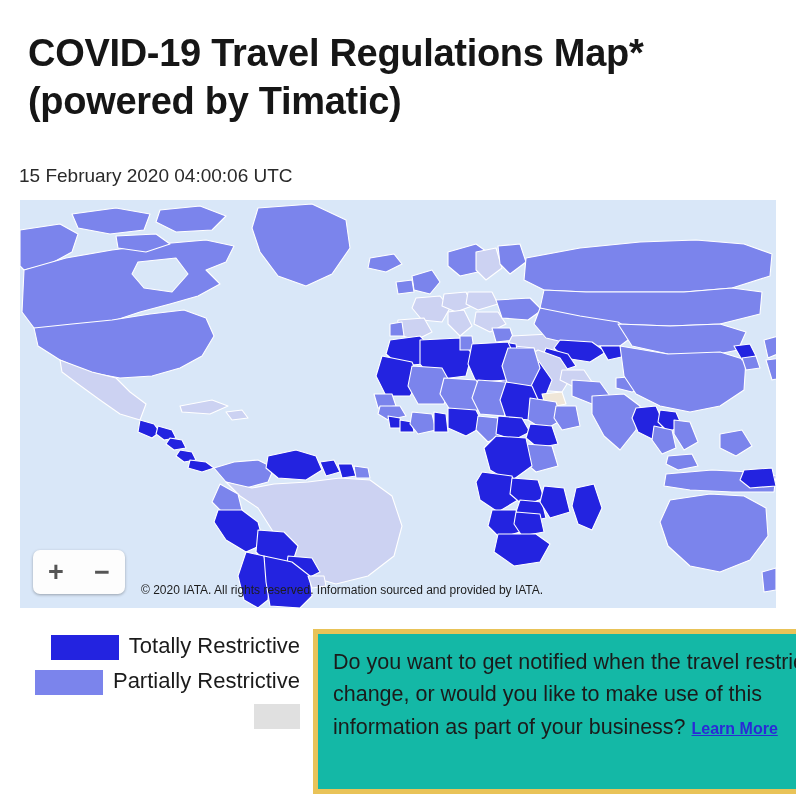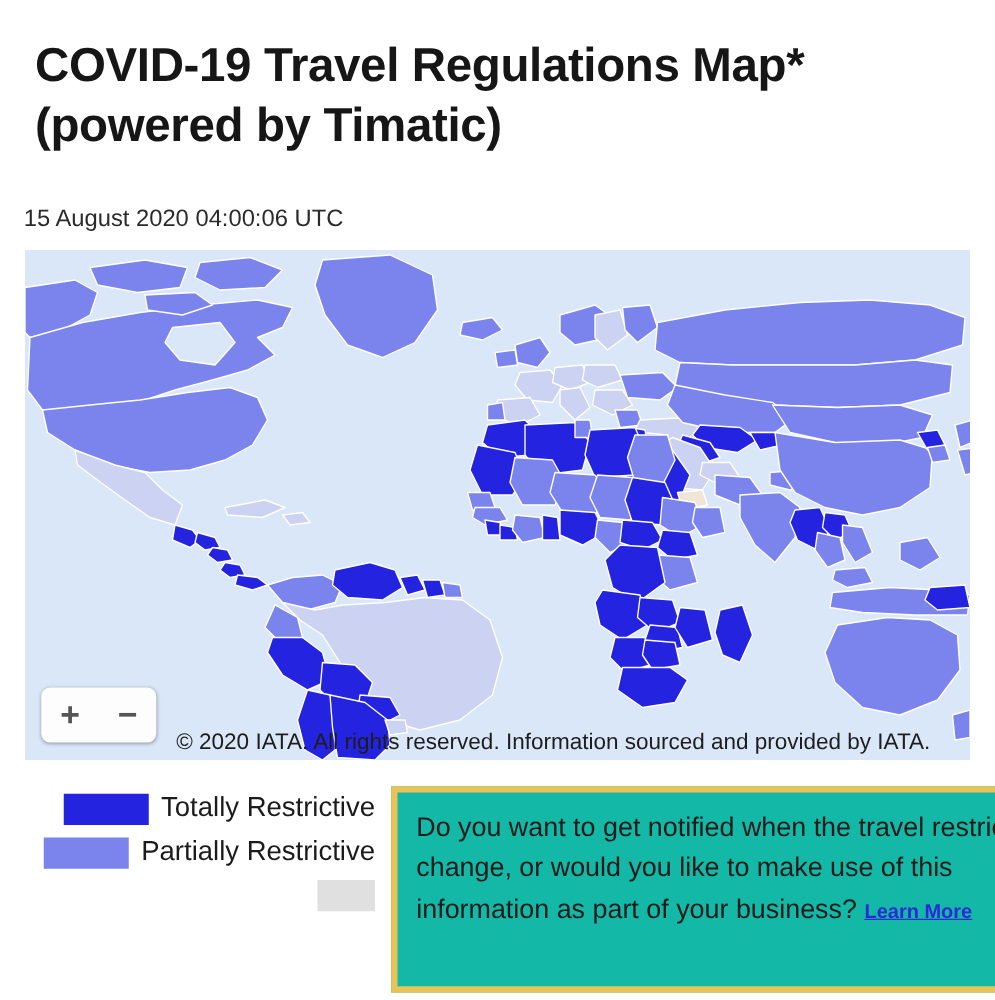--- a/index.html
+++ b/index.html
@@ -64,21 +64,21 @@
     color: #555; line-height: 1;
     cursor: pointer;
     user-select: none;
     background: transparent;
     border: 0;
     font-family: "Liberation Sans", sans-serif;
   }
   .attribution {
     position: absolute;
     left: 141px; top: 583px;
-    font-size: 18px;
+    font-size: 12px;
     color: #1d1d1d;
     white-space: nowrap;
     z-index: 4;
   }
 
   
   .legend {
     position: absolute;
     left: 0px; top: 632px;
     width: 300px;
@@ -127,21 +127,21 @@
   }
 </style>
 </head>
 <body>
 
 <div id="page">
 
   <h1 class="page-title">COVID-19 Travel Regulations Map*
 (powered by Timatic)</h1>
 
-  <div class="timestamp">15 August 2020 04:00:06 UTC</div>
+  <div class="timestamp">15 February 2020 04:00:06 UTC</div>
 
   <div class="map-frame">
     <svg viewBox="0 0 756 408" preserveAspectRatio="none">
       <rect x="0" y="0" width="756" height="408" fill="#d9e7f8"></rect>
       <g stroke="#ffffff" stroke-width="1.1" stroke-linejoin="round">
 
         <path d="M0,30 L40,24 L58,34 L52,52 L30,64 L4,70 L0,66 Z" fill="#7b84ec"></path>
 
         <path d="M4,70 L46,58 L92,50 L140,44 L186,40 L214,46 L206,62 L186,70 L200,84 L178,96 L150,104 L120,112 L96,120 L70,128 L40,132 L14,128 L2,112 Z" fill="#7b84ec"></path>
 

